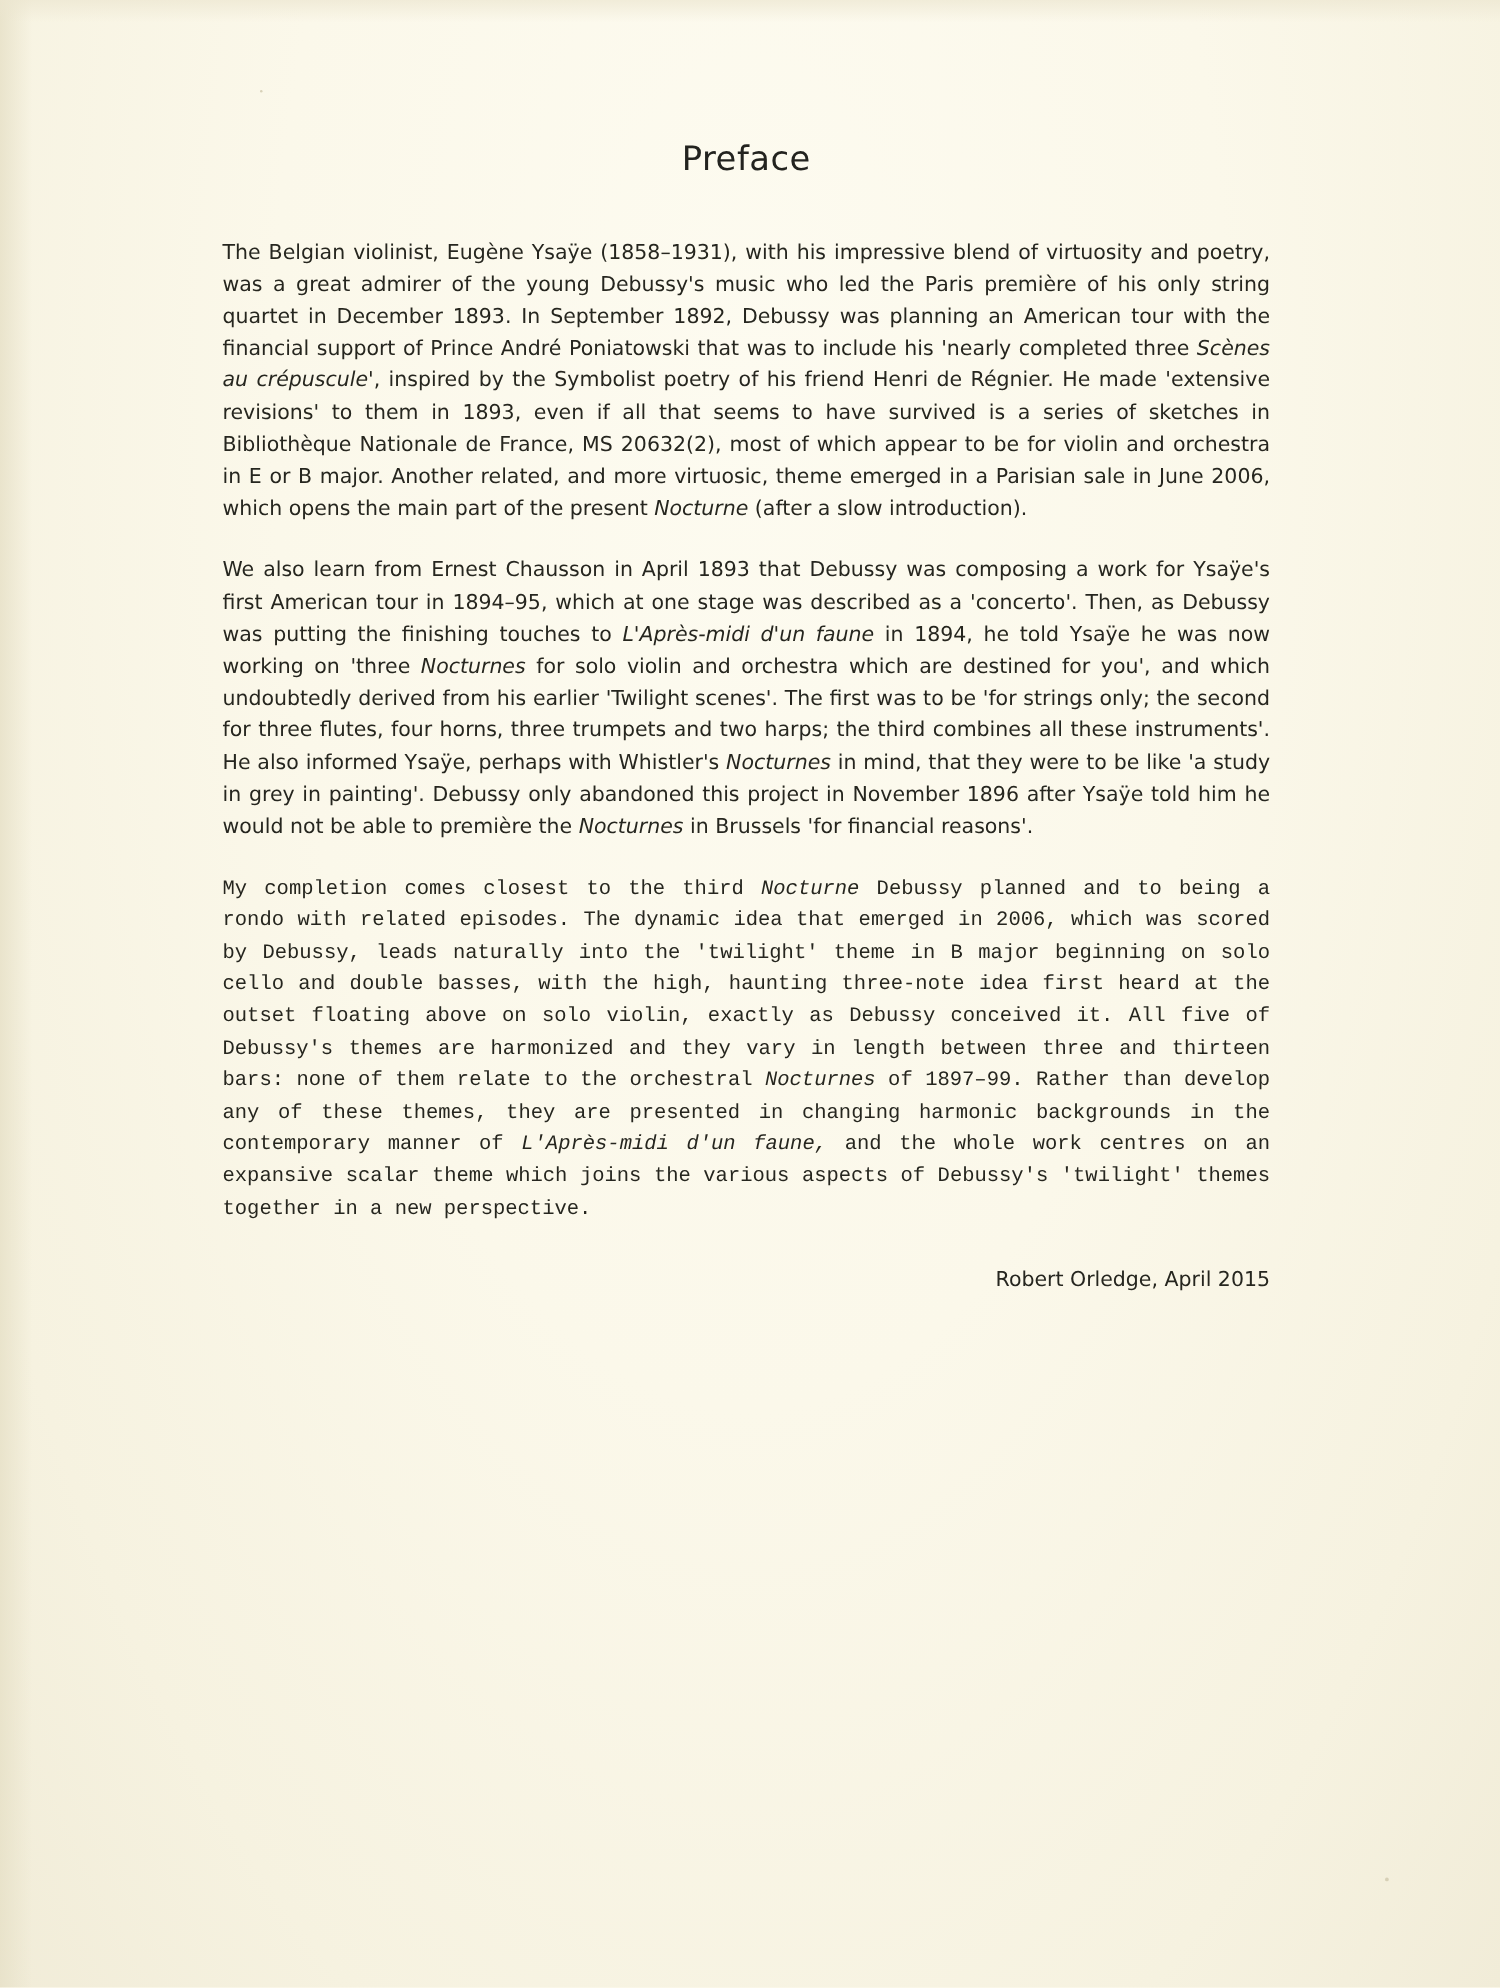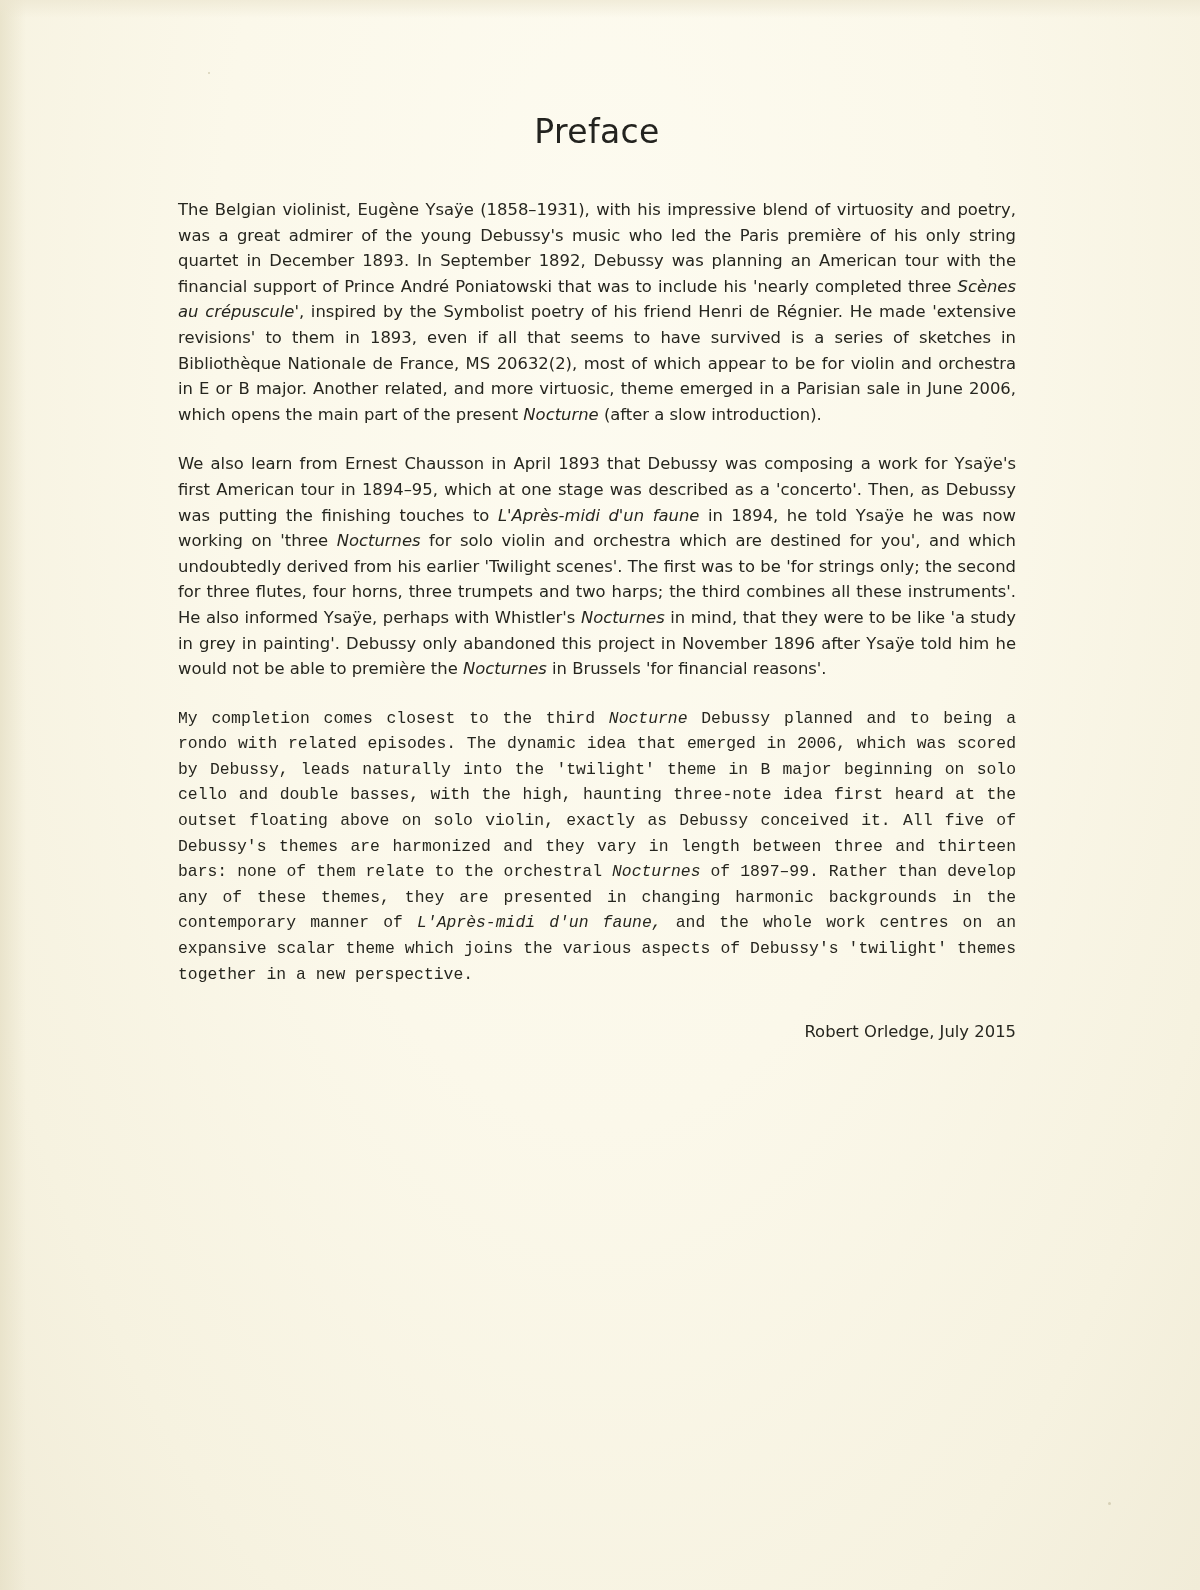--- a/index.html
+++ b/index.html
@@ -34,21 +34,21 @@
     background: linear-gradient(to bottom, #ece6d0 0%, rgba(251,248,234,0) 100%);
     opacity: .7;
   }
   .content {
     position: absolute;
     left: 178px;
     top: 0;
     width: 838px;
   }
   .doc-title {
-    font-size: 33px;
+    font-size: 27px;
     font-weight: 400;
     text-align: center;
     letter-spacing: .4px;
     margin: 0;
     padding-top: 112px;
     color: #23231f;
   }
   .body-block {
     margin-top: 46px;
   }
@@ -90,14 +90,14 @@
 
 <div class="content">
   <h1 class="doc-title">Preface</h1>
 
   <div class="body-block">
     <p class="para"><span>The Belgian violinist, Eugène Ysaÿe (1858–1931), with his impressive blend of virtuosity and poetry, was a great admirer of the young Debussy's music who led the Paris première of his only string quartet in December 1893. In September 1892, Debussy was planning an American tour with the financial support of Prince André Poniatowski that was to include his 'nearly completed three </span><em>Scènes au crépuscule'</em><span>, inspired by the Symbolist poetry of his friend Henri de Régnier. He made 'extensive revisions' to them in 1893, even if all that seems to have survived is a series of sketches in Bibliothèque Nationale de France, MS 20632(2), most of which appear to be for violin and orchestra in E or B major. Another related, and more virtuosic, theme emerged in a Parisian sale in June 2006, which opens the main part of the present </span><em>Nocturne</em><span> (after a slow introduction).</span></p>
     <p class="para"><span>We also learn from Ernest Chausson in April 1893 that Debussy was composing a work for Ysaÿe's first American tour in 1894–95, which at one stage was described as a 'concerto'. Then, as Debussy was putting the finishing touches to </span><em>L'Après-midi d'un faune</em><span> in 1894, he told Ysaÿe he was now working on 'three </span><em>Nocturnes</em><span> for solo violin and orchestra which are destined for you', and which undoubtedly derived from his earlier 'Twilight scenes'. The first was to be 'for strings only; the second for three flutes, four horns, three trumpets and two harps; the third combines all these instruments'. He also informed Ysaÿe, perhaps with Whistler's </span><em>Nocturnes</em><span> in mind, that they were to be like 'a study in grey in painting'. Debussy only abandoned this project in November 1896 after Ysaÿe told him he would not be able to première the </span><em>Nocturnes</em><span> in Brussels 'for financial reasons'.</span></p>
     <p class="para"><span>My completion comes closest to the third </span><em>Nocturne</em><span> Debussy planned and to being a rondo with related episodes.  The dynamic idea that emerged in 2006, which was scored by Debussy, leads naturally into the 'twilight' theme in B major beginning on solo cello and double basses, with the high, haunting three-note idea first heard at the outset floating above on solo violin, exactly as Debussy conceived it. All five of Debussy's themes are harmonized and they vary in length between three and thirteen bars: none of them relate to the orchestral </span><em>Nocturnes</em><span> of 1897–99. Rather than develop any of these themes, they are presented in changing harmonic backgrounds in the contemporary manner of </span><em>L'Après-midi d'un faune,</em><span> and the whole work centres on an expansive scalar theme which joins the various aspects of Debussy's 'twilight' themes together in a new perspective.</span></p>
   </div>
 
-  <div class="signature">Robert Orledge, July 2015</div>
+  <div class="signature">Robert Orledge, April 2015</div>
 </div>
 
 </body></html>

